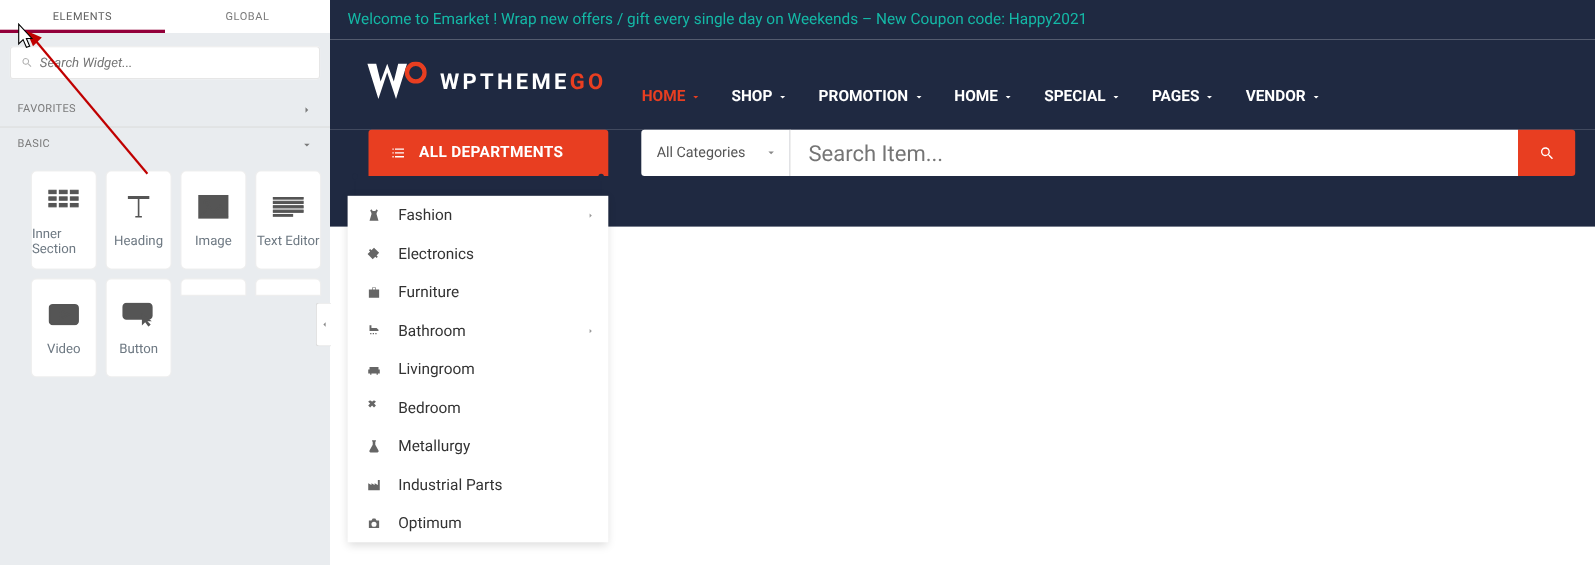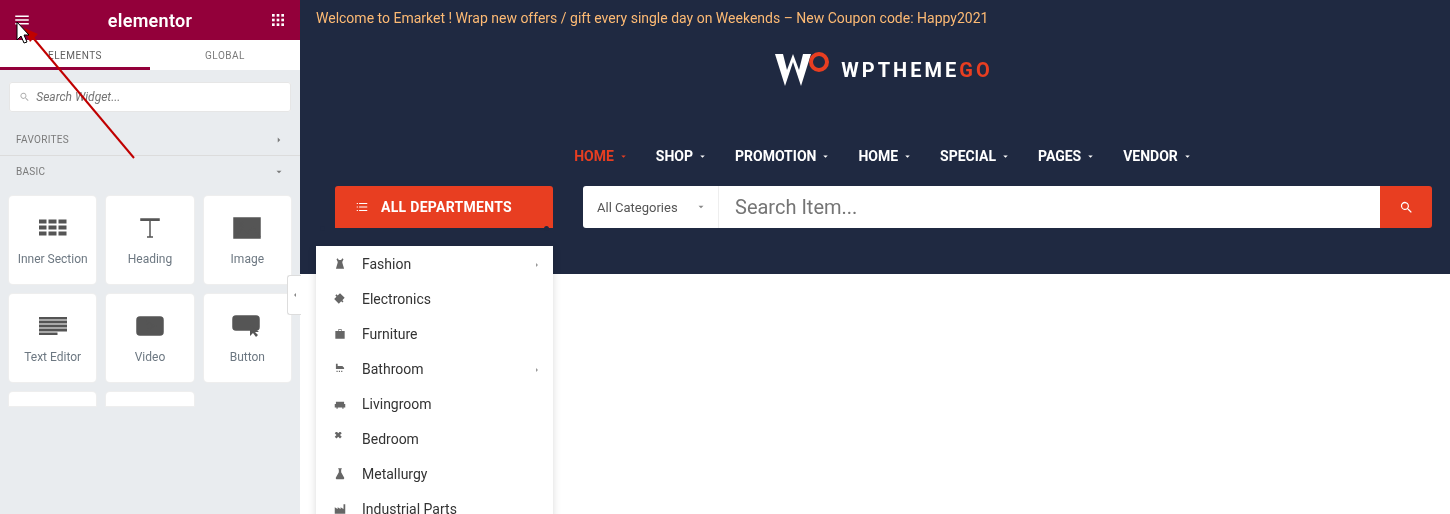--- a/index.html
+++ b/index.html
@@ -21,33 +21,33 @@
 .panel-tab.active::after { content:""; position:absolute; bottom:0; left:0; right:0; height:3px; background:#93003a; }
 
 .search-box { margin:12px 9px; background:#fff; border-radius:3px; height:30px; display:flex; align-items:center; padding:0 10px; box-shadow:inset 0 0 0 1px #e6e6e6; }
 .search-box svg { fill:#b0b0b0; width:12px; height:12px; margin-right:6px; }
 .search-box input { border:none; outline:none; background:transparent; font-size:12px; font-style:italic; color:#b0b0b0; width:100%; }
 
 .side-section { padding:10px 16px; display:flex; align-items:center; justify-content:space-between; color:#7a7a7a; font-size:10px; letter-spacing:0.3px; cursor:pointer; }
 .side-section svg { fill:#7a7a7a; width:10px; height:10px; }
 .section-divider { border:none; border-top:1px solid #dcdcdc; margin:0; }
 
-.widget-grid { display:grid; grid-template-columns:1fr 1fr 1fr; gap:10px; padding:9px; }
+.widget-grid { display:grid; grid-template-columns:1fr 1fr 1fr 1fr; gap:10px; padding:9px;margin-left:20px; }
 .widget-card { height:88px; background:#fff; border-radius:4px; display:flex; flex-direction:column; align-items:center; justify-content:center; gap:10px; color:#555; cursor:grab; box-shadow:0 0 0 1px #eee; }
 .widget-card .w-icon { height:28px; display:flex; align-items:center; justify-content:center; }
 .widget-card .w-icon svg { fill:#555; stroke:#555; }
 .widget-card .w-label { font-size:12px; color:#6d7882; }
 
 .panel-collapse-handle { position:absolute; right:-1px; top:50%; transform:translateY(18px); width:14px; height:40px; background:#fff; border:1px solid #ddd; border-right:none; border-radius:3px 0 0 3px; display:flex; align-items:center; justify-content:center; cursor:pointer; }
 .panel-collapse-handle svg { fill:#888; width:8px; height:8px; }
 
 
 .site { flex:1; height:514px; background:#fff; display:flex; flex-direction:column; }
-.announcement { background:#1f2941; color:#fdba74; font-size:14px; padding:10px 16px; }
-.header-main { background:#1f2941; display:flex; align-items:center; padding:16px 16px 22px 32px; gap:32px;flex-direction:column; }
+.announcement { background:#1f2941; color:#14b8a6; font-size:14px; padding:10px 16px; }
+.header-main { background:#1f2941; display:flex; align-items:center; padding:16px 16px 22px 32px; gap:32px; }
 .logo-wrap { display:flex; align-items:center; gap:12px; }
 .logo-text { color:#fff; font-size:20px; font-weight:700; letter-spacing:3px; }
 .logo-text .go { color:#e83e21; }
 
 .main-nav { display:flex; gap:28px; }
 .nav-item { font-size:14px; font-weight:700; color:#fff; display:flex; align-items:center; gap:5px; cursor:pointer;margin-top:28px; }
 .nav-item.active { color:#e83e21; }
 .nav-item svg { width:9px; height:9px; fill:currentColor; }
 
 .header-row2 { background:#1f2941; padding:0 0 18px 16px; display:flex; align-items:flex-start; gap:30px; position:relative; }
@@ -74,41 +74,20 @@
 .search-input-wrap input { border:none; outline:none; width:100%; font-size:20px; color:#555; }
 .search-submit { width:52px; background:#e83e21; border-radius:0 3px 3px 0; display:flex; align-items:center; justify-content:center; cursor:pointer; }
 .search-submit svg { fill:#fff; width:15px; height:15px; }
 
 .content-area { flex:1; background:#fff; }
 </style>
 </head>
 <body>
 
 <div class="side-panel">
-  <div class="panel-topbar">
-    <span class="hamburger">
-      <svg viewBox="0 0 24 24" width="18" height="18">
-          <path d="M3 6h18v2H3zM3 11h18v2H3zM3 16h18v2H3z"></path>
-        </svg>
-    </span>
-    <span class="panel-title">elementor</span>
-    <span class="grid-icon">
-      <svg viewBox="0 0 24 24" width="16" height="16">
-          <rect x="3" y="3" width="4" height="4"></rect>
-          <rect x="10" y="3" width="4" height="4"></rect>
-          <rect x="17" y="3" width="4" height="4"></rect>
-          <rect x="3" y="10" width="4" height="4"></rect>
-          <rect x="10" y="10" width="4" height="4"></rect>
-          <rect x="17" y="10" width="4" height="4"></rect>
-          <rect x="3" y="17" width="4" height="4"></rect>
-          <rect x="10" y="17" width="4" height="4"></rect>
-          <rect x="17" y="17" width="4" height="4"></rect>
-        </svg>
-    </span>
-  </div>
 
   <div class="cursor-overlay">
     <svg width="22" height="26" viewBox="0 0 22 26">
         <path d="M7 2 L7 20 L11 16 L14 23 L17 22 L14 15 L19 15 Z" fill="#fff" stroke="#000" stroke-width="1"></path>
       </svg>
   </div>
   <svg class="arrow-annotation" width="120" height="140">
     <line x1="5" y1="5" x2="110" y2="130" stroke="#c00000" stroke-width="2"></line>
     <polygon points="0,0 14,6 6,14" fill="#c00000"></polygon>
   </svg>

